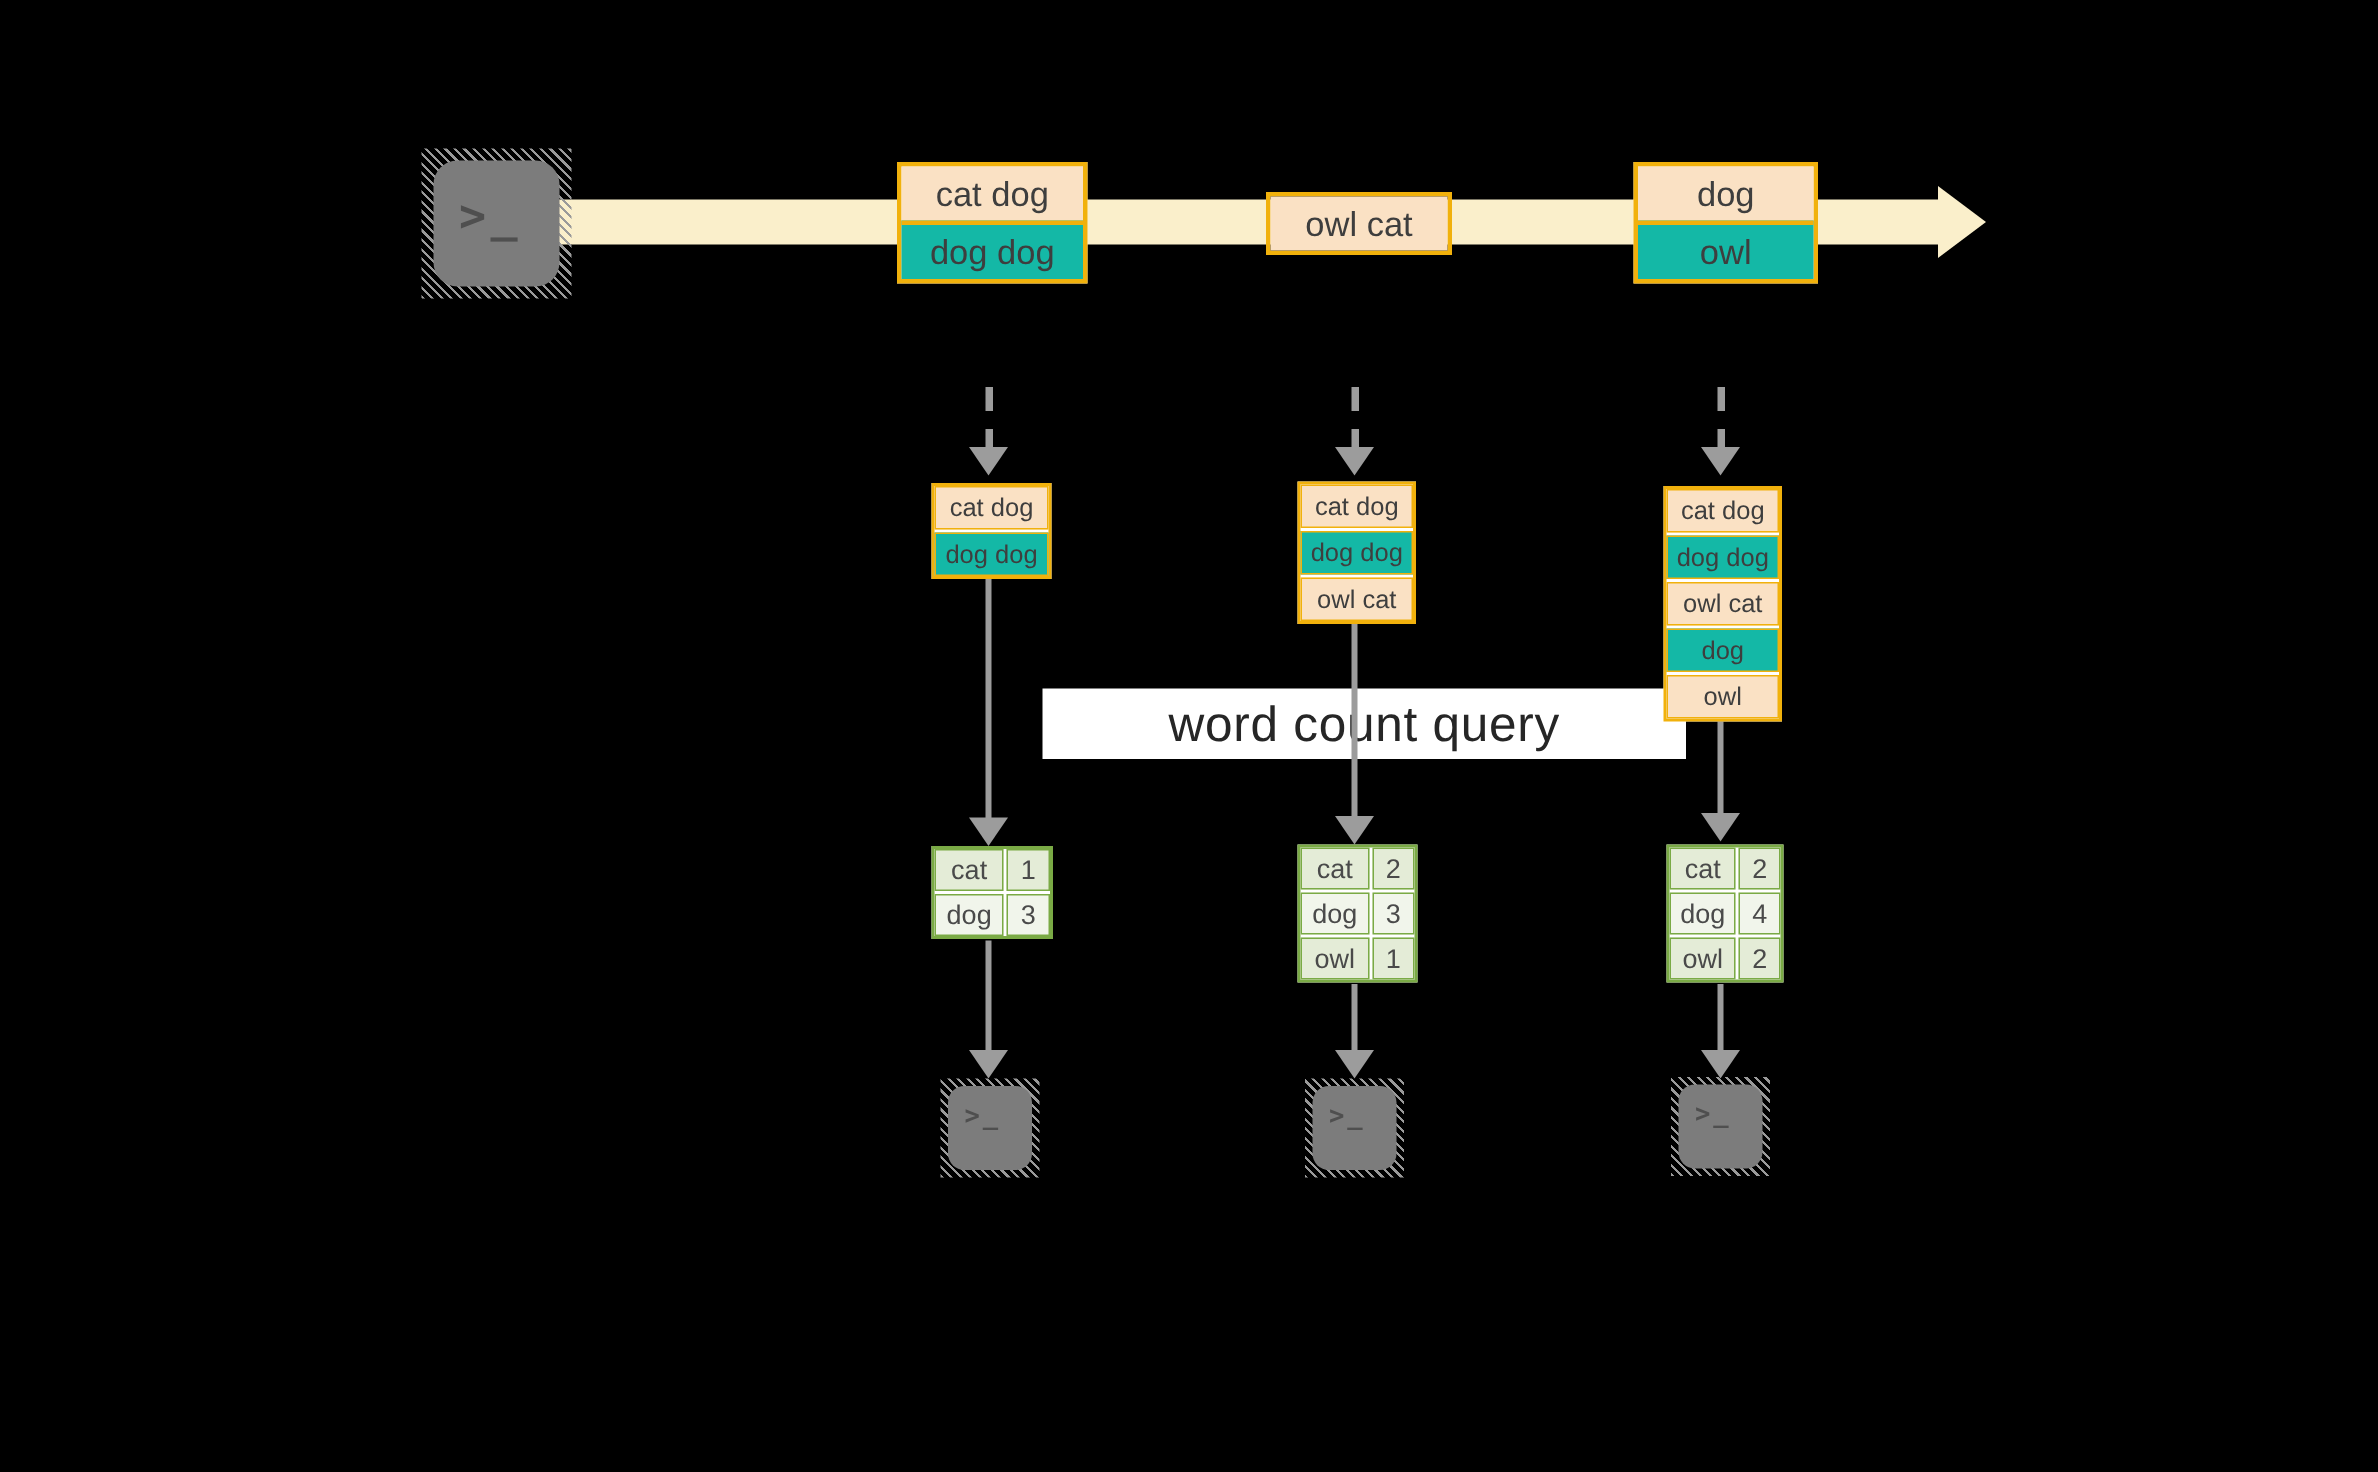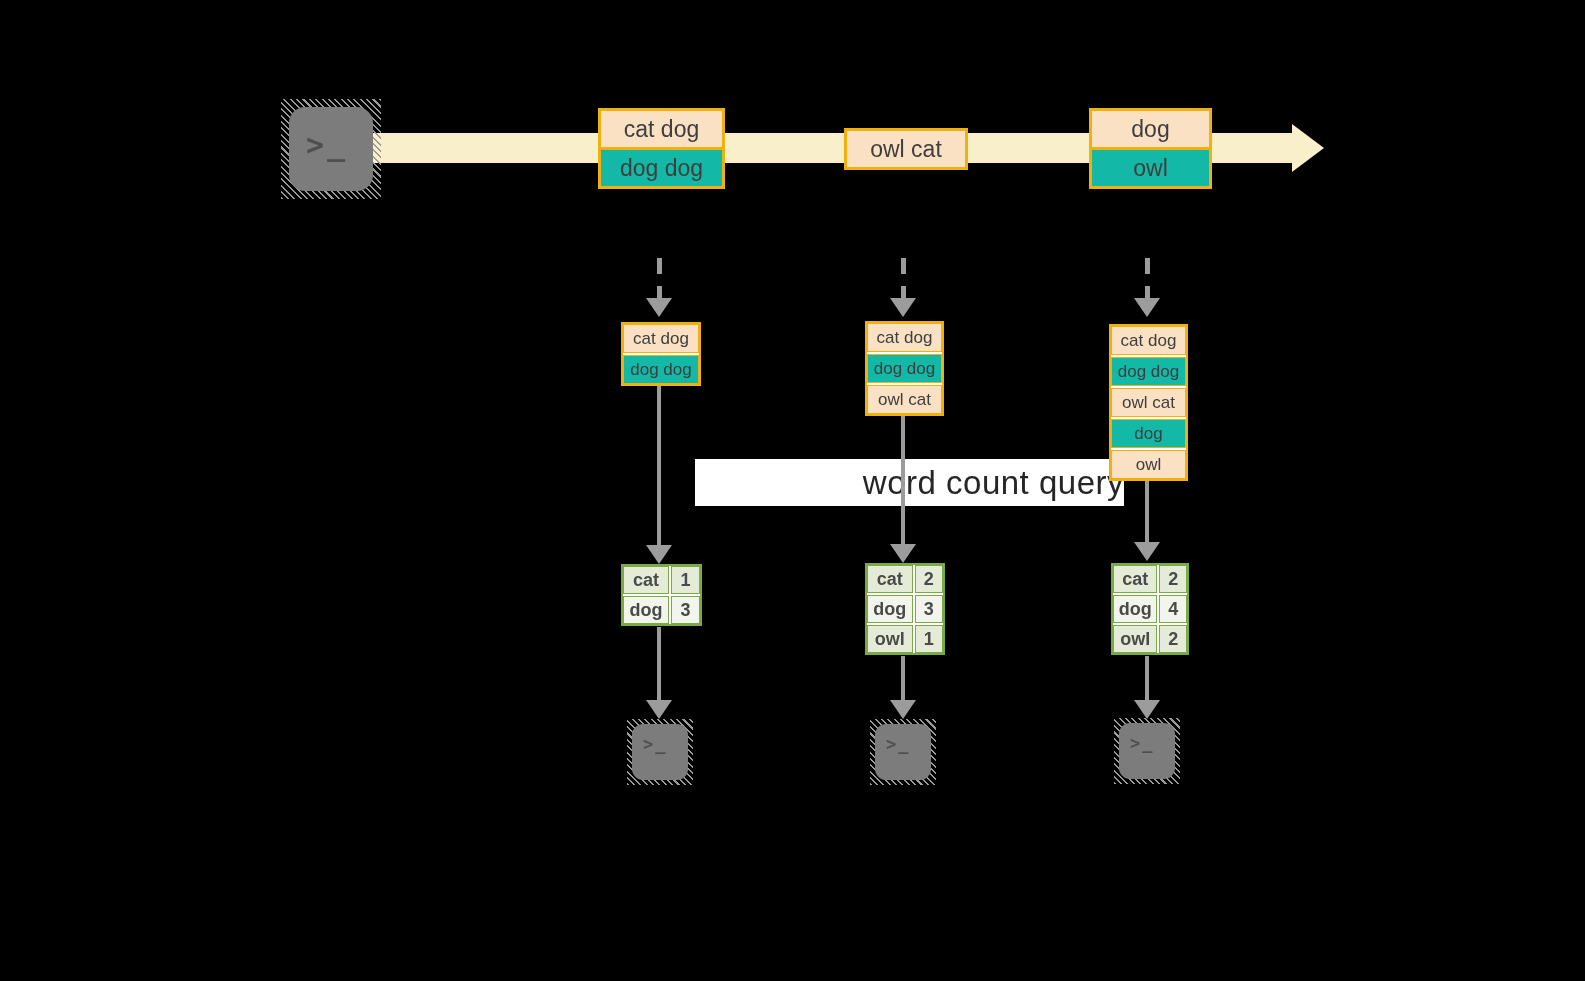--- a/index.html
+++ b/index.html
@@ -23,34 +23,34 @@
   
   .stack{position:absolute;border:2px solid #f1b10c;background:#fff;
          display:flex;flex-direction:column;gap:2px;}
   .stack .scell{height:29px;border:1.5px solid #f1b10c;display:flex;align-items:center;
                 justify-content:center;font-size:17px;box-sizing:border-box;}
 
   
   .wtable{position:absolute;border:2.5px solid #7aaa45;background:#fff;
           display:grid;grid-template-columns:60% 1fr;gap:2px;}
   .wtable .gcell{border:1.5px solid #7aaa45;display:flex;align-items:center;justify-content:center;
-                 font-size:18px;height:28px;box-sizing:border-box;color:#4a4a4a;font-weight:bold;}
+                 font-size:18px;height:28px;box-sizing:border-box;color:#4a4a4a;}
   .grow-a{background:#e4ecd7;}
   .grow-b{background:#f1f5eb;}
 
   
   .dash{position:absolute;width:5px;height:40px;
         background:repeating-linear-gradient(to bottom,#9c9c9c 0 16px,transparent 16px 28px);}
   .vline{position:absolute;width:4px;background:#9c9c9c;}
   .ahead{position:absolute;width:0;height:0;border-left:13px solid transparent;
          border-right:13px solid transparent;border-top:19px solid #9c9c9c;}
 
   
   .banner{position:absolute;left:695px;top:459px;width:429px;height:47px;background:#ffffff;
-          display:flex;align-items:center;justify-content:flex-end;}
+          display:flex;align-items:center;justify-content:center;}
   .banner span{font-size:33px;color:#262626;letter-spacing:0.5px;}
 
   
   .term{position:absolute;background:repeating-linear-gradient(45deg,#9a9a9a 0 1.5px,transparent 1.5px 4.5px);}
   .term-body{position:absolute;background:#7c7c7c;}
   .term-lg .term-body{inset:8px;border-radius:16px;}
   .term-sm .term-body{inset:5px;border-radius:11px;}
   .glyph{position:absolute;color:#4f4f4f;font-family:"DejaVu Sans Mono",monospace;font-weight:bold;}
   .glyph-lg{left:17px;top:20px;font-size:30px;letter-spacing:3px;}
   .glyph-sm{left:11px;top:10px;font-size:17px;letter-spacing:2px;}

